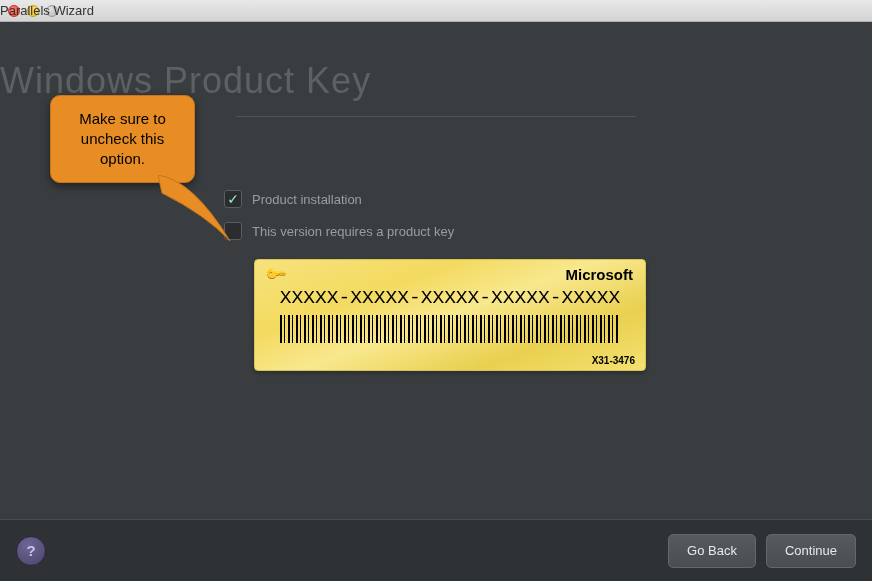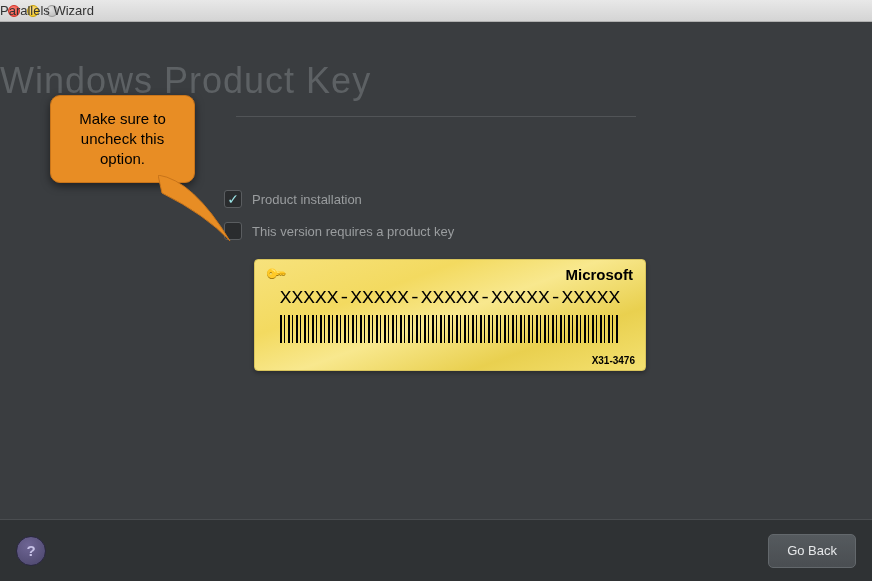--- a/index.html
+++ b/index.html
@@ -226,13 +226,16 @@
 </div>
 
 <div class="footer">
   <div class="help-btn">
     <span>?</span>
   </div>
   <div class="footer-spacer"></div>
   <div class="footer-btn">
     <span>Go Back</span>
   </div>
+  <div class="footer-btn">
+    <span>Continue</span>
+  </div>
 </div>
 
 </body></html>

